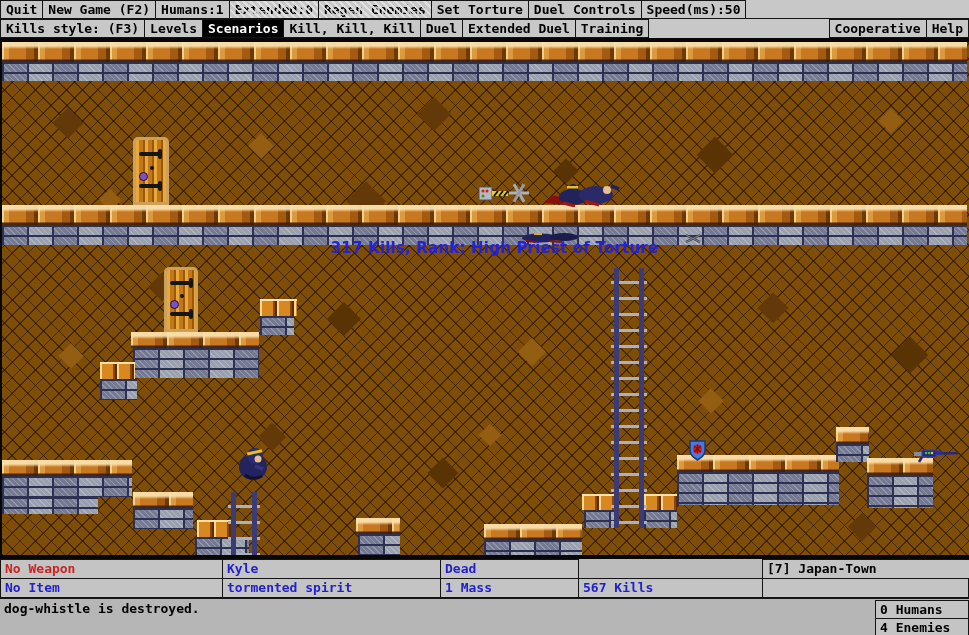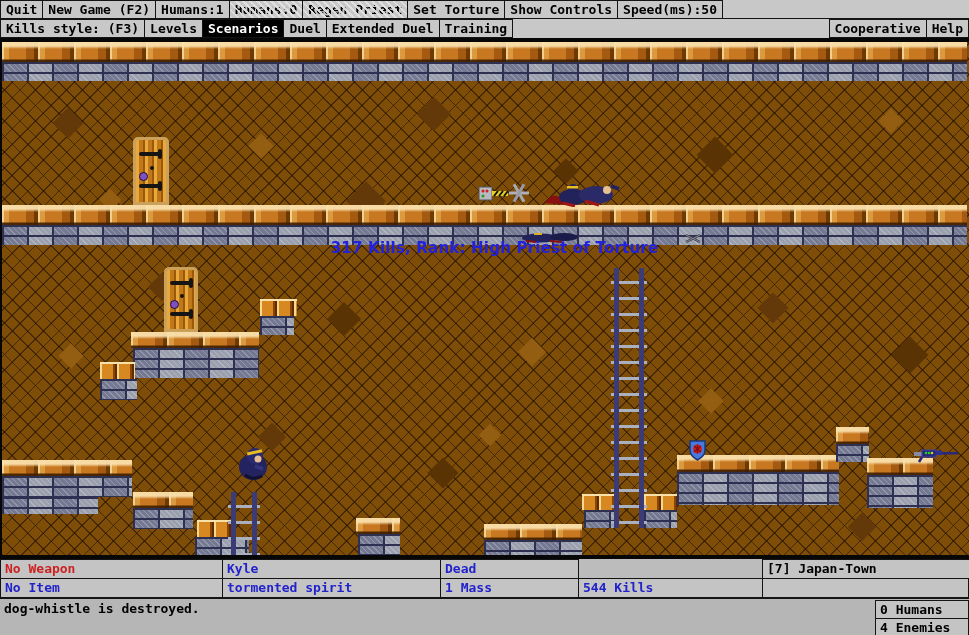--- a/index.html
+++ b/index.html
@@ -67,32 +67,33 @@
 </style>
 </head>
 <body>
 
 <div class="screen">
 
   <div class="menubar m1">
     <div class="btn">Quit</div>
     <div class="btn">New Game (F2)</div>
     <div class="btn">Humans:1</div>
-    <div class="btn dis">Humans:0</div>
-    <div class="btn dis">Regen Priest</div>
+    <div class="btn dis">Extended:0</div>
+    <div class="btn dis">Regen Enemies</div>
     <div class="btn">Set Torture</div>
-    <div class="btn">Show Controls</div>
+    <div class="btn">Duel Controls</div>
     <div class="btn">Speed(ms):50</div>
     <div class="mfill"></div>
   </div>
 
   <div class="menubar m2">
     <div class="btn">Kills style: (F3)</div>
     <div class="btn">Levels</div>
     <div class="btn sel">Scenarios</div>
+    <div class="btn">Kill, Kill, Kill</div>
     <div class="btn">Duel</div>
     <div class="btn">Extended Duel</div>
     <div class="btn">Training</div>
     <div class="mfill2"></div>
     <div class="btn">Cooperative</div>
     <div class="btn">Help</div>
   </div>
 
   <div class="game">
     <div class="world">
@@ -237,21 +238,21 @@
 
   <div class="status">
     <div class="cell" style="left:0;top:0;width:223px;"><span class="red">No Weapon</span></div>
     <div class="cell" style="left:222px;top:0;width:219px;"><span class="blue">Kyle</span></div>
     <div class="cell" style="left:440px;top:0;width:139px;"><span class="blue">Dead</span></div>
     <div class="cell" style="left:762px;top:0;width:229px;"><span class="blk">[7] Japan-Town</span></div>
 
     <div class="cell" style="left:222px;top:19px;width:219px;"><span class="blue">tormented spirit</span></div>
     <div class="cell" style="left:0;top:19px;width:223px;"><span class="blue">No Item</span></div>
     <div class="cell" style="left:440px;top:19px;width:139px;"><span class="blue">1 Mass</span></div>
-    <div class="cell" style="left:578px;top:19px;width:185px;"><span class="blue">544 Kills</span></div>
+    <div class="cell" style="left:578px;top:19px;width:185px;"><span class="blue">567 Kills</span></div>
     <div class="cell" style="left:762px;top:19px;width:207px;"></div>
   </div>
 
   <div class="msg">
     <div class="msgtext">dog-whistle is destroyed.</div>
     <div class="hbox-cell" style="top:1px;"><span>0 Humans</span></div>
     <div class="hbox-cell" style="top:19px;"><span>4 Enemies</span></div>
   </div>
 
 </div>

